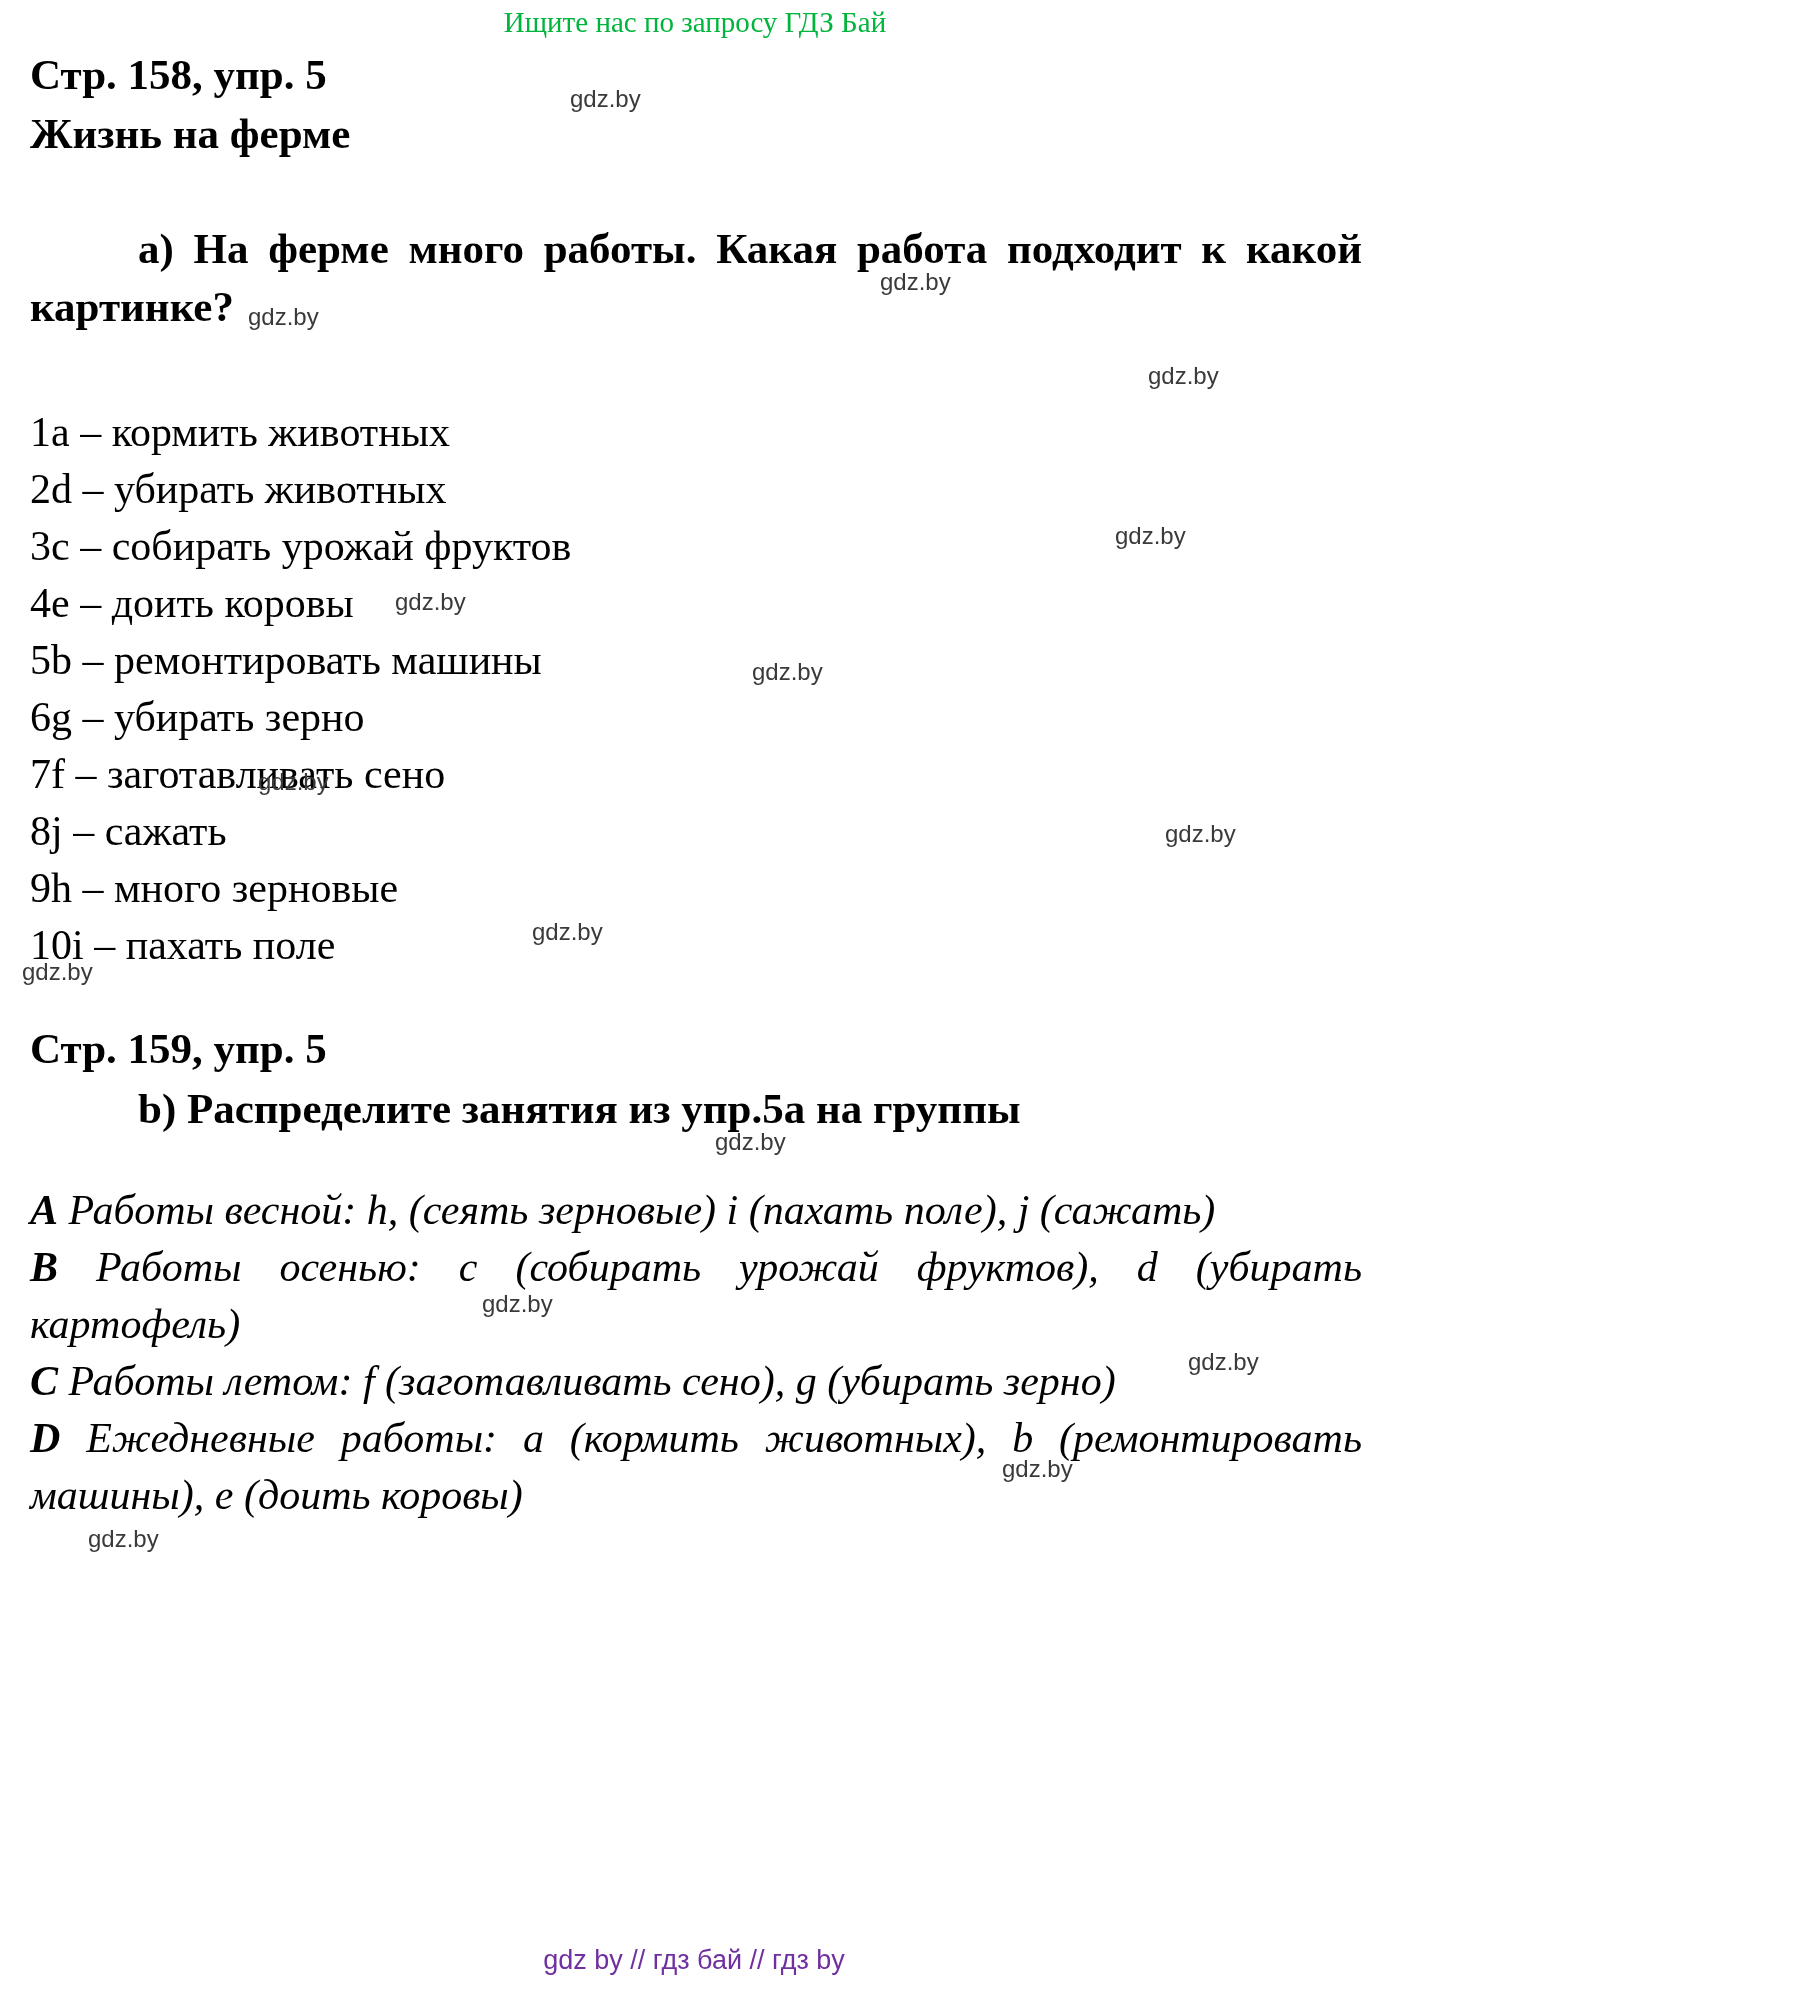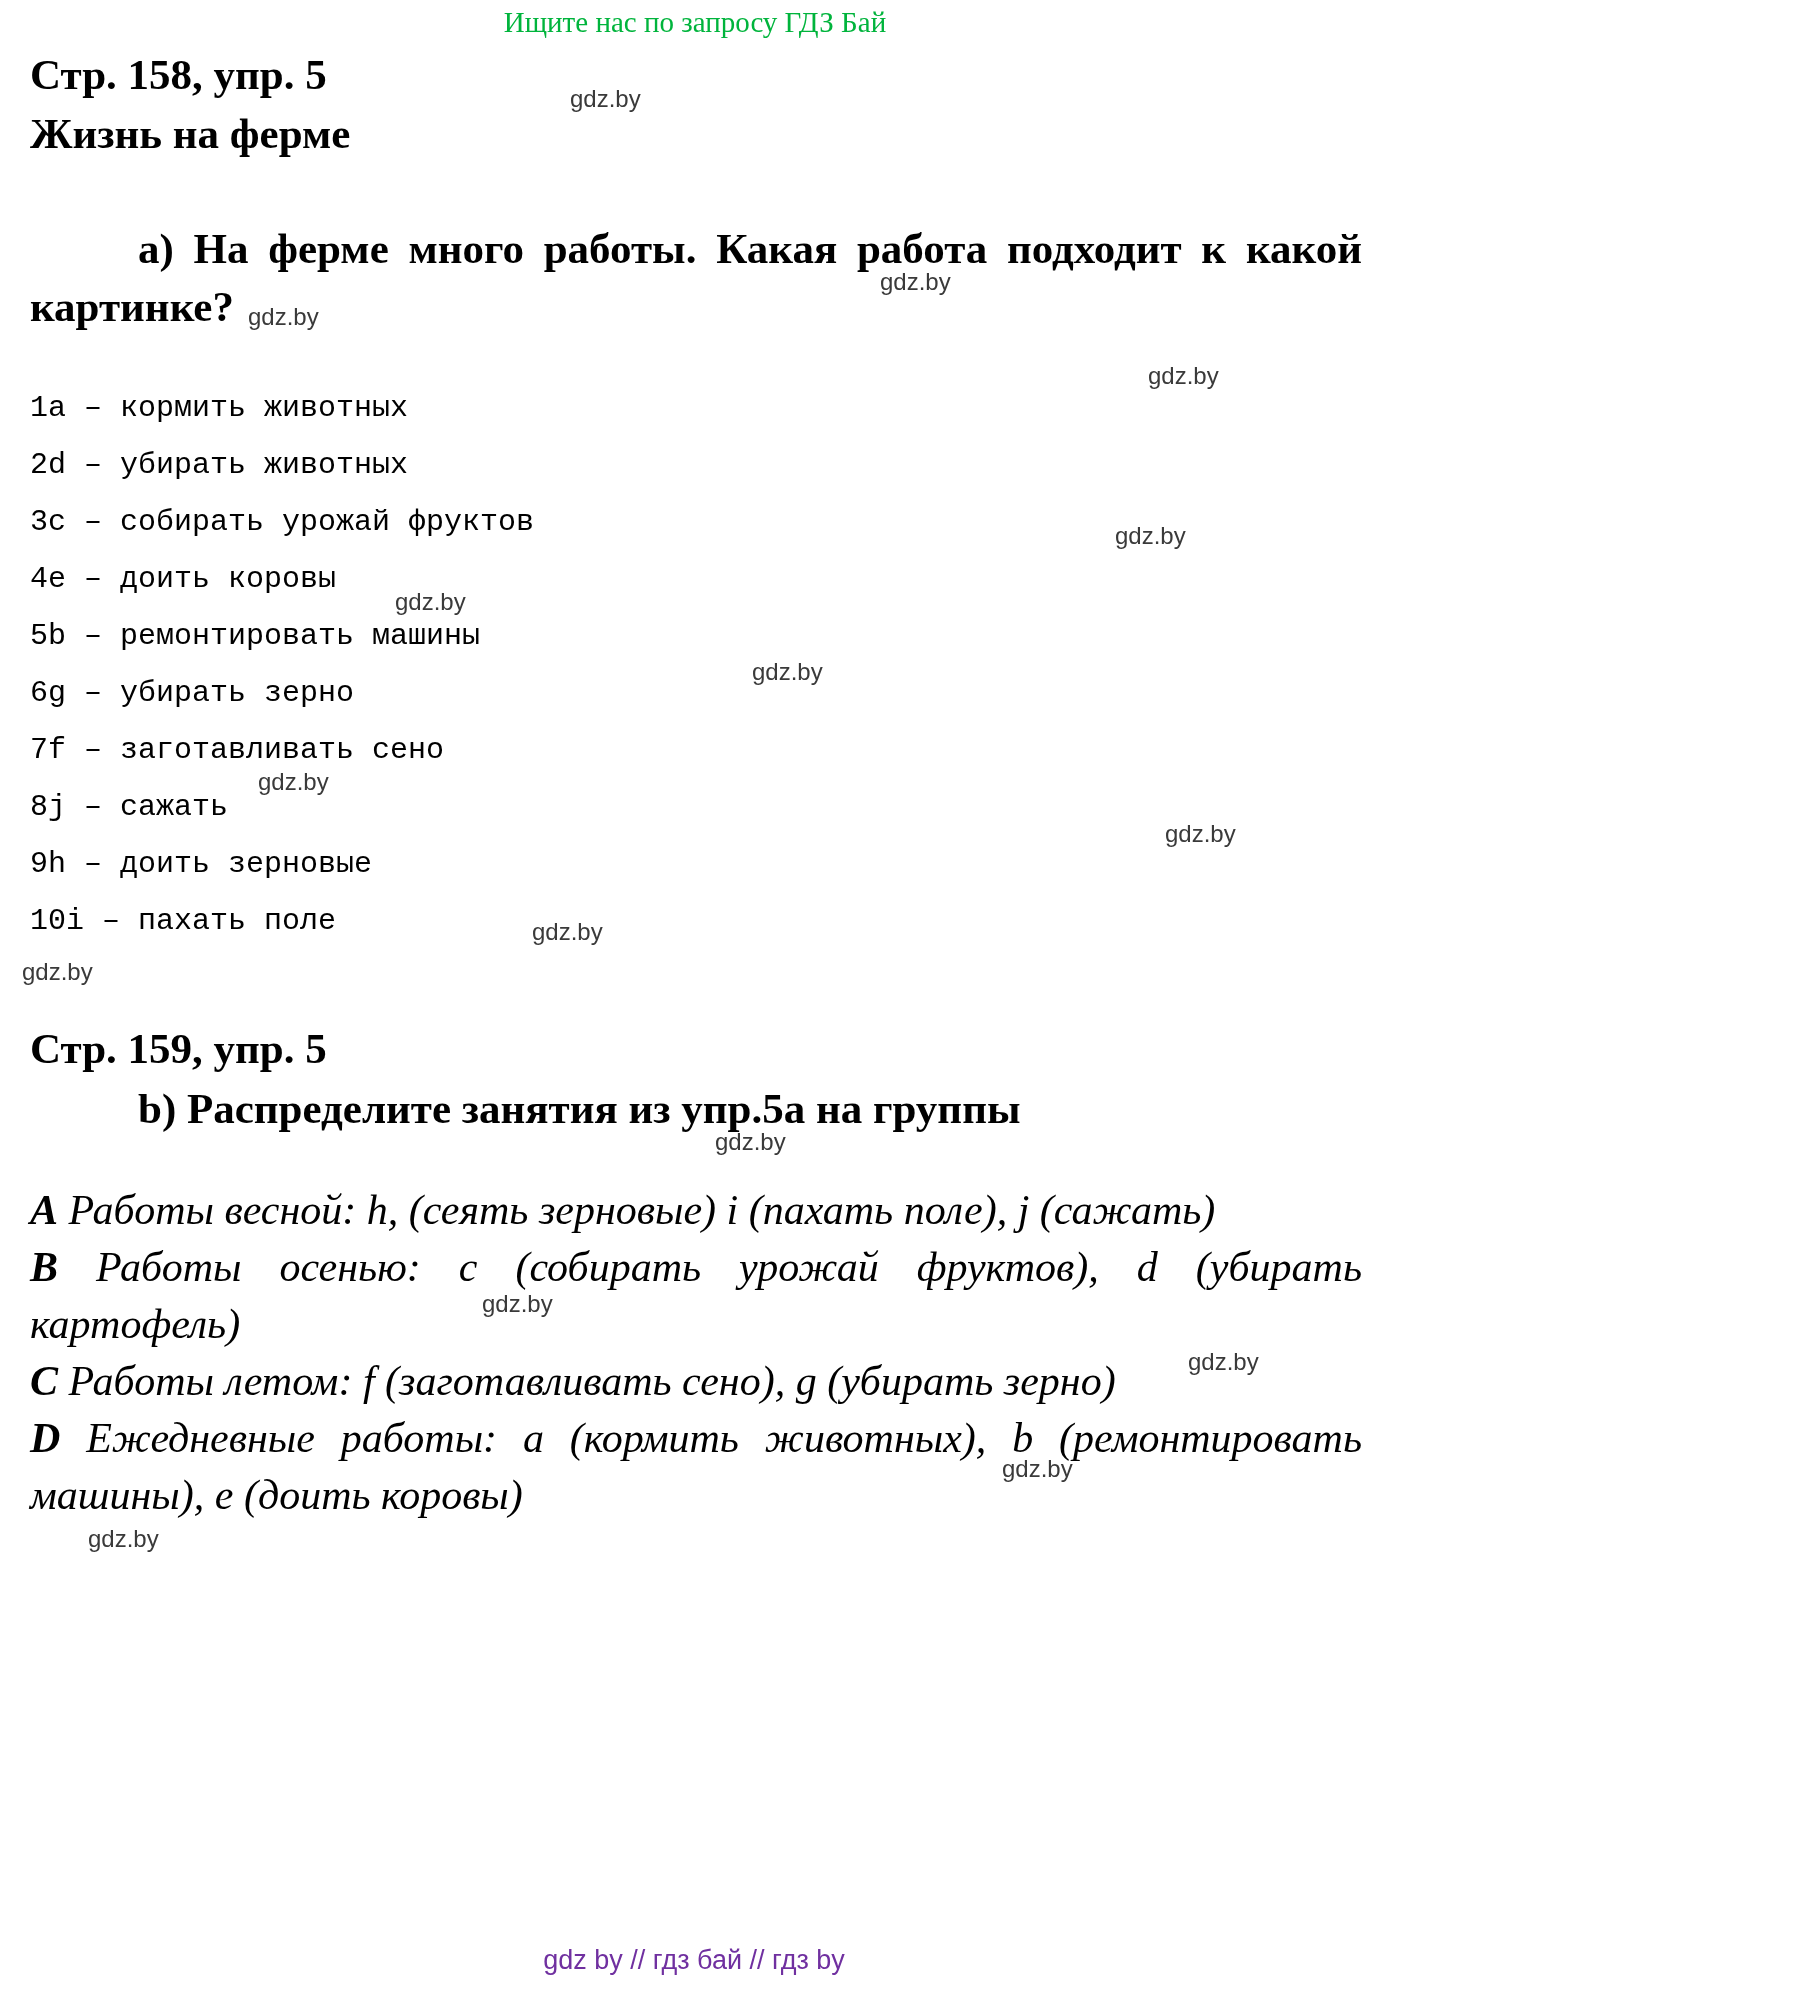--- a/index.html
+++ b/index.html
@@ -41,26 +41,25 @@
     font-weight: bold;
     font-size: 43px;
     line-height: 58px;
     text-indent: 108px;
     text-align: justify;
   }
   #task-a { top: 220px; }
   #task-b { top: 1080px; text-align: left; white-space: nowrap; }
   .answers {
     position: absolute;
-    top: 380px;
+    top: 404px;
     left: 30px;
     list-style: none;
-    font-size: 30px;
+    font-size: 42px;
     line-height: 57px;
-    font-family: Liberation Mono, monospace;
   }
   .groups {
     position: absolute;
     top: 1182px;
     left: 30px;
     width: 1332px;
     font-size: 42px;
     line-height: 57px;
     font-style: italic;
   }
@@ -96,21 +95,21 @@
 
 <ul class="answers">
   <li>1a – кормить животных</li>
   <li>2d – убирать животных</li>
   <li>3c – собирать урожай фруктов</li>
   <li>4e – доить коровы</li>
   <li>5b – ремонтировать машины</li>
   <li>6g – убирать зерно</li>
   <li>7f – заготавливать сено</li>
   <li>8j – сажать</li>
-  <li>9h – доить зерновые</li>
+  <li>9h – много зерновые</li>
   <li>10i – пахать поле</li>
 </ul>
 
 <div id="h159" class="heading">Стр. 159, упр. 5</div>
 
 <p id="task-b" class="task">b) Распределите занятия из упр.5а на группы</p>
 
 <div class="groups">
   <p><span class="g-letter">A</span> <span>Работы весной: h, (сеять зерновые) i (пахать поле), j (сажать)</span></p>
   <p><span class="g-letter">B</span> <span>Работы осенью: c (собирать урожай фруктов), d (убирать картофель)</span></p>

